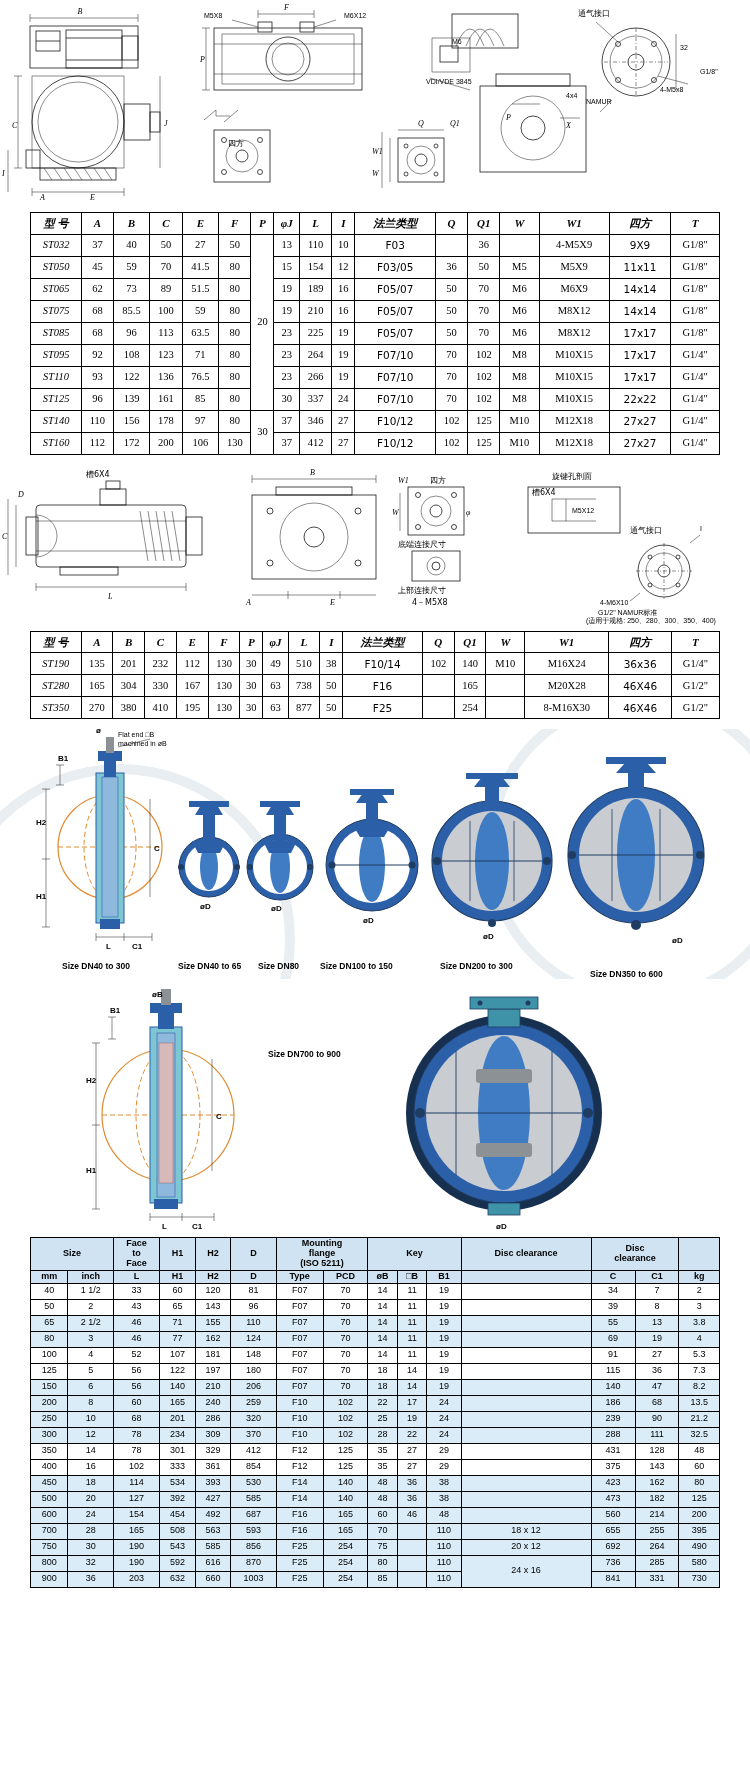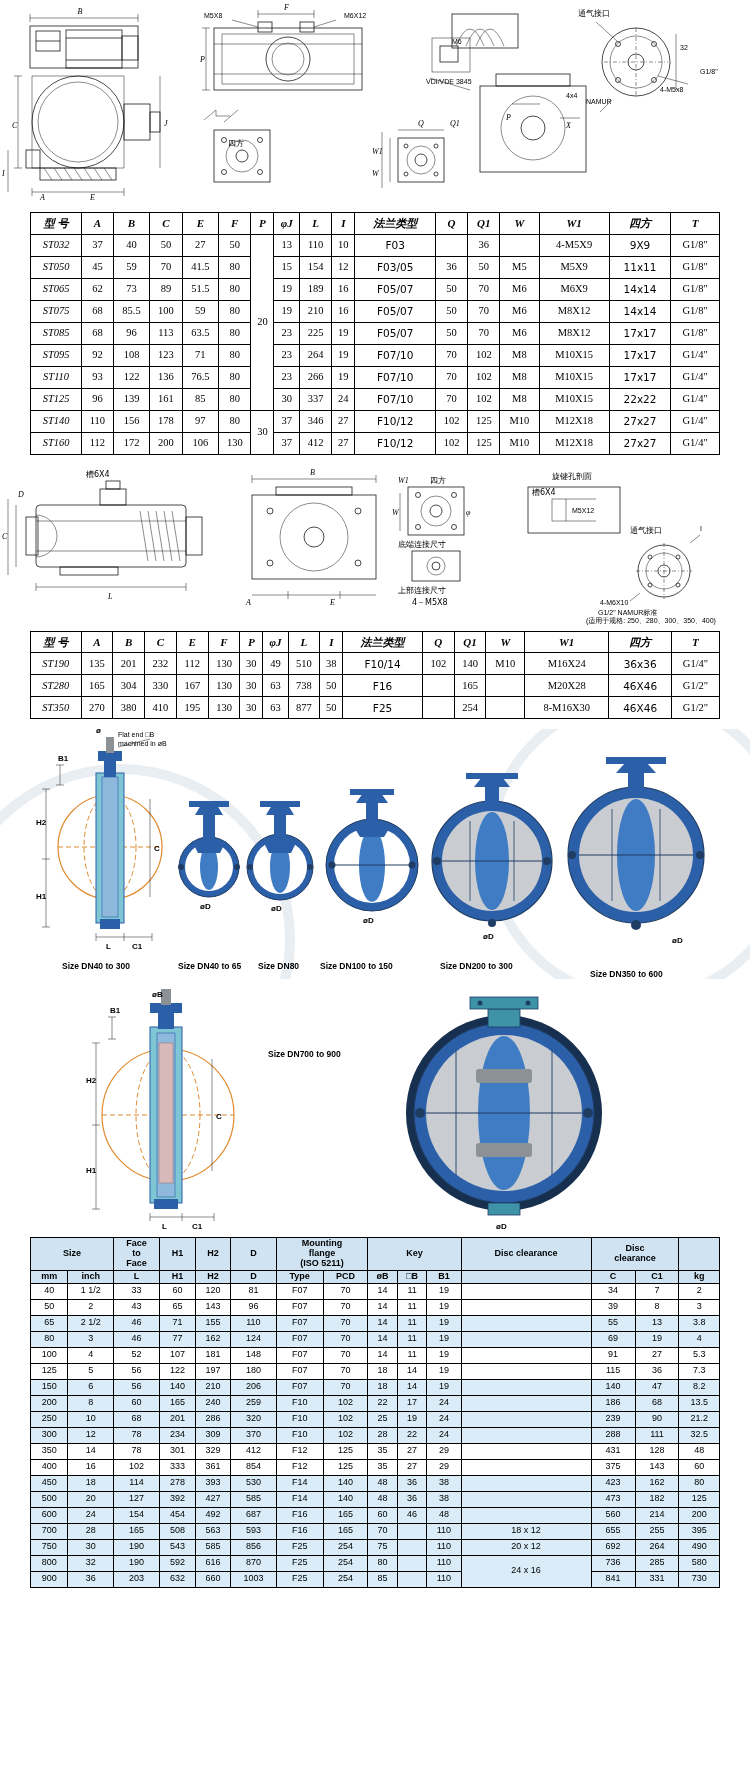--- a/index.html
+++ b/index.html
@@ -1050,21 +1050,21 @@
           <td>29</td>
           <td></td>
           <td>375</td>
           <td>143</td>
           <td>60</td>
         </tr>
         <tr class="alt">
           <td>450</td>
           <td>18</td>
           <td>114</td>
-          <td>278</td>
+          <td>534</td>
           <td>393</td>
           <td>530</td>
           <td>F14</td>
           <td>140</td>
           <td>48</td>
           <td>36</td>
           <td>38</td>
           <td></td>
           <td>423</td>
           <td>162</td>

